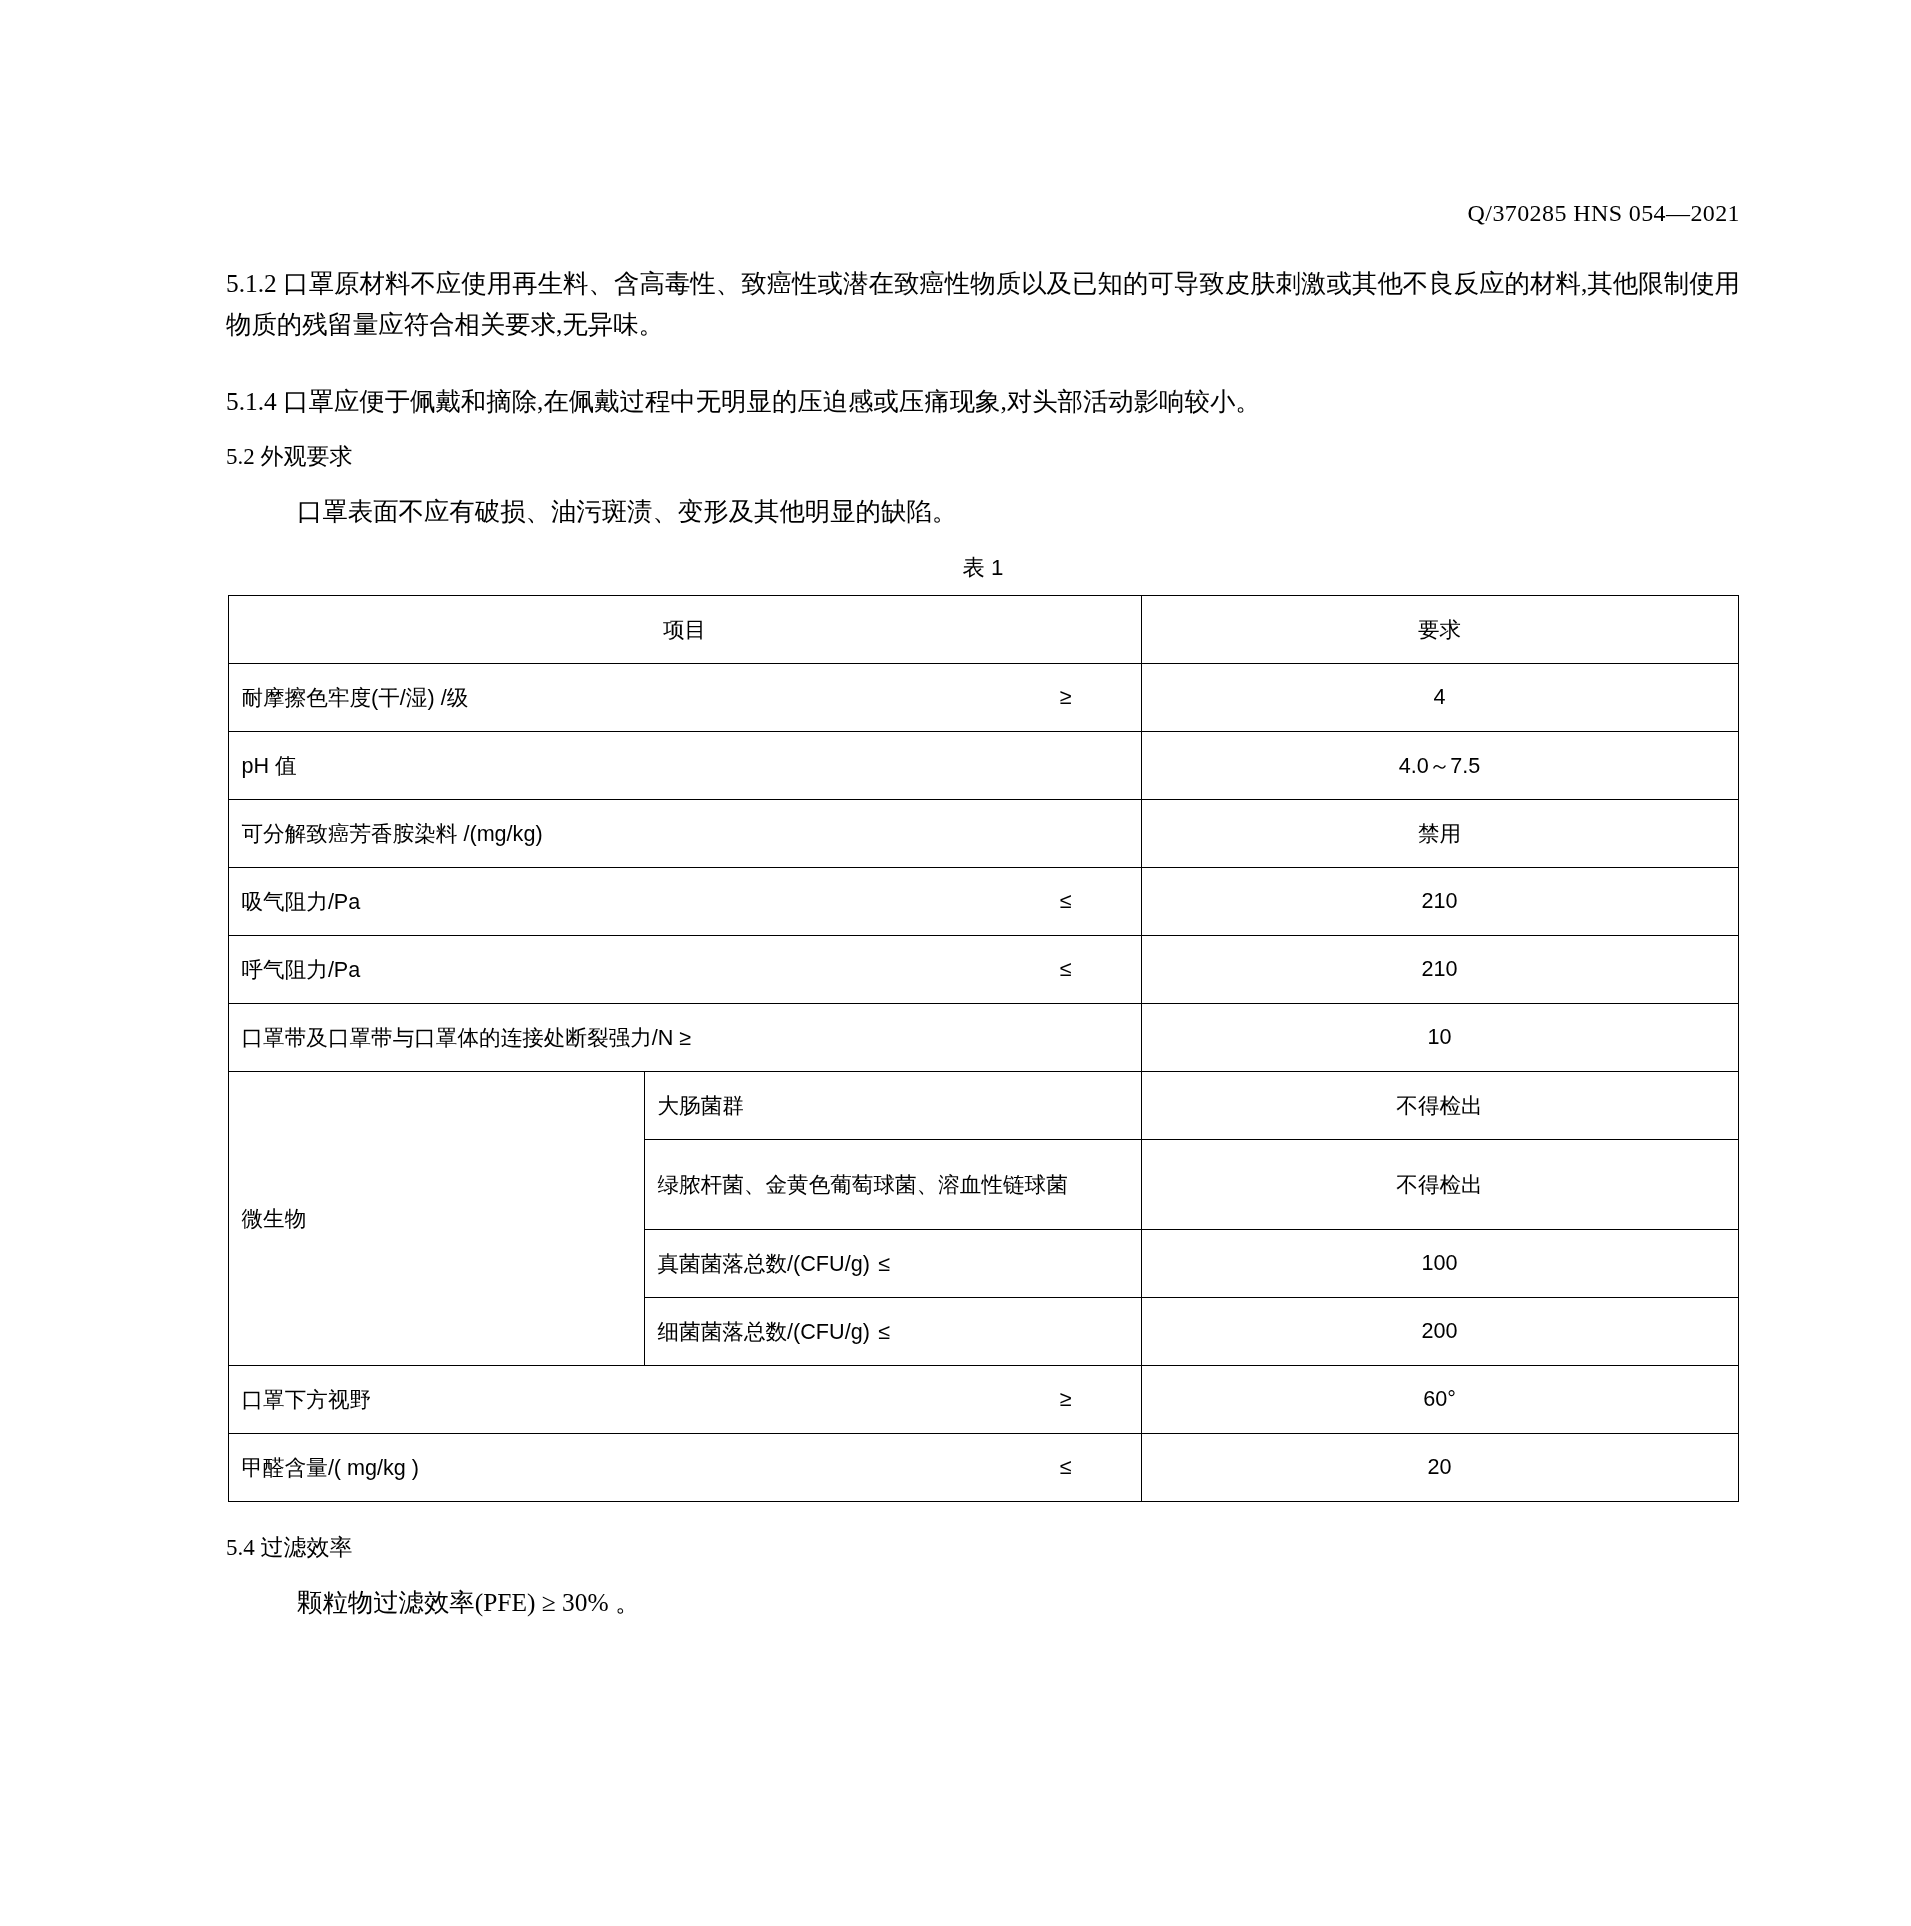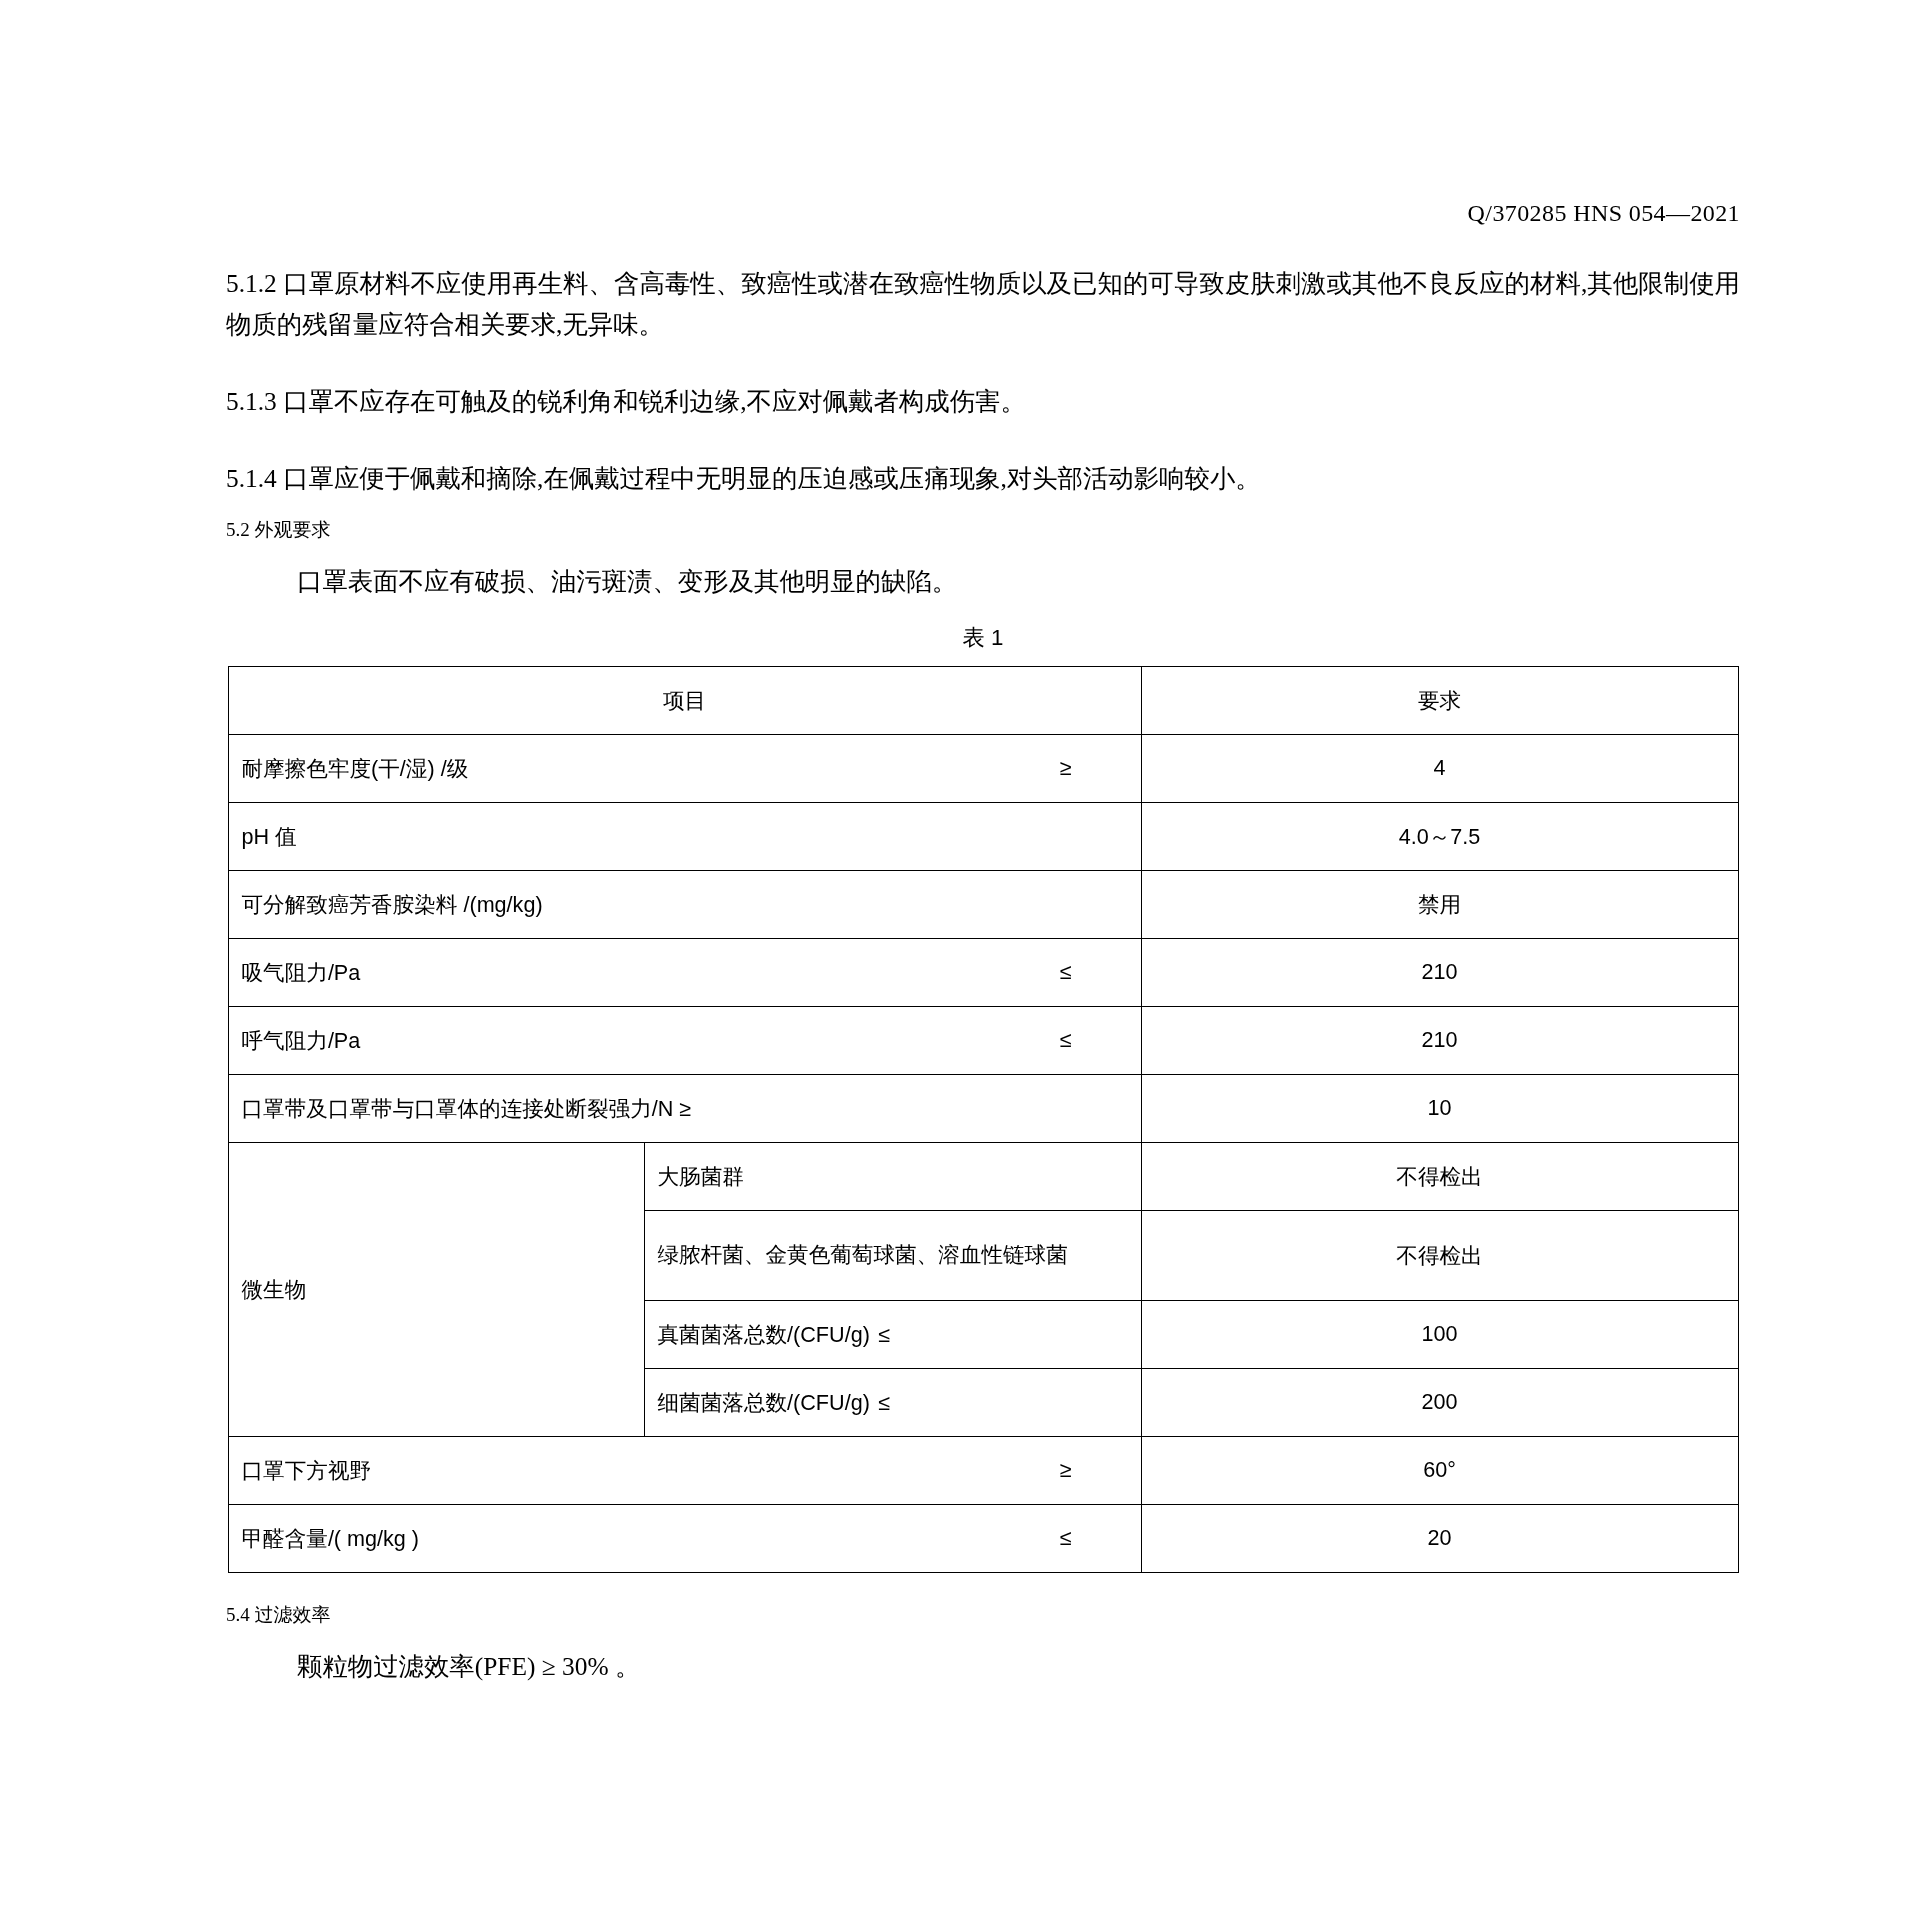--- a/index.html
+++ b/index.html
@@ -43,21 +43,21 @@
   }
   .para.clause {
     text-indent: 0;
     margin-top: 36px;
   }
   .para.indent {
     text-indent: 0;
     padding-left: 71px;
   }
   .clause-title {
-    font-size: 19px;
+    font-size: 23px;
     line-height: 1.62;
     margin: 0 0 15.4px 0;
   }
   .tbl-caption {
     text-align: center;
     font-size: 22.3px;
     margin: 21px 0 12.3px 0;
     font-family: "Liberation Sans", sans-serif;
   }
   table.spec {
@@ -118,21 +118,20 @@
 </head>
 <body>
 
 <div class="page">
 
   <div class="content">
 
     <div class="header-code">Q/370285 HNS 054—2021</div>
 
     <p class="para clause">5.1.2  口罩原材料不应使用再生料、含高毒性、致癌性或潜在致癌性物质以及已知的可导致皮肤刺激或其他不良反应的材料,其他限制使用物质的残留量应符合相关要求,无异味。</p>
-    <p class="para clause">5.1.3  口罩不应存在可触及的锐利角和锐利边缘,不应对佩戴者构成伤害。</p>
     <p class="para clause">5.1.4  口罩应便于佩戴和摘除,在佩戴过程中无明显的压迫感或压痛现象,对头部活动影响较小。</p>
 
     <div class="clause-title">5.2  外观要求</div>
     <p class="para indent">口罩表面不应有破损、油污斑渍、变形及其他明显的缺陷。</p>
 
 
     <div class="tbl-caption">表 1</div>
 
     <table class="spec">
       <colgroup>

